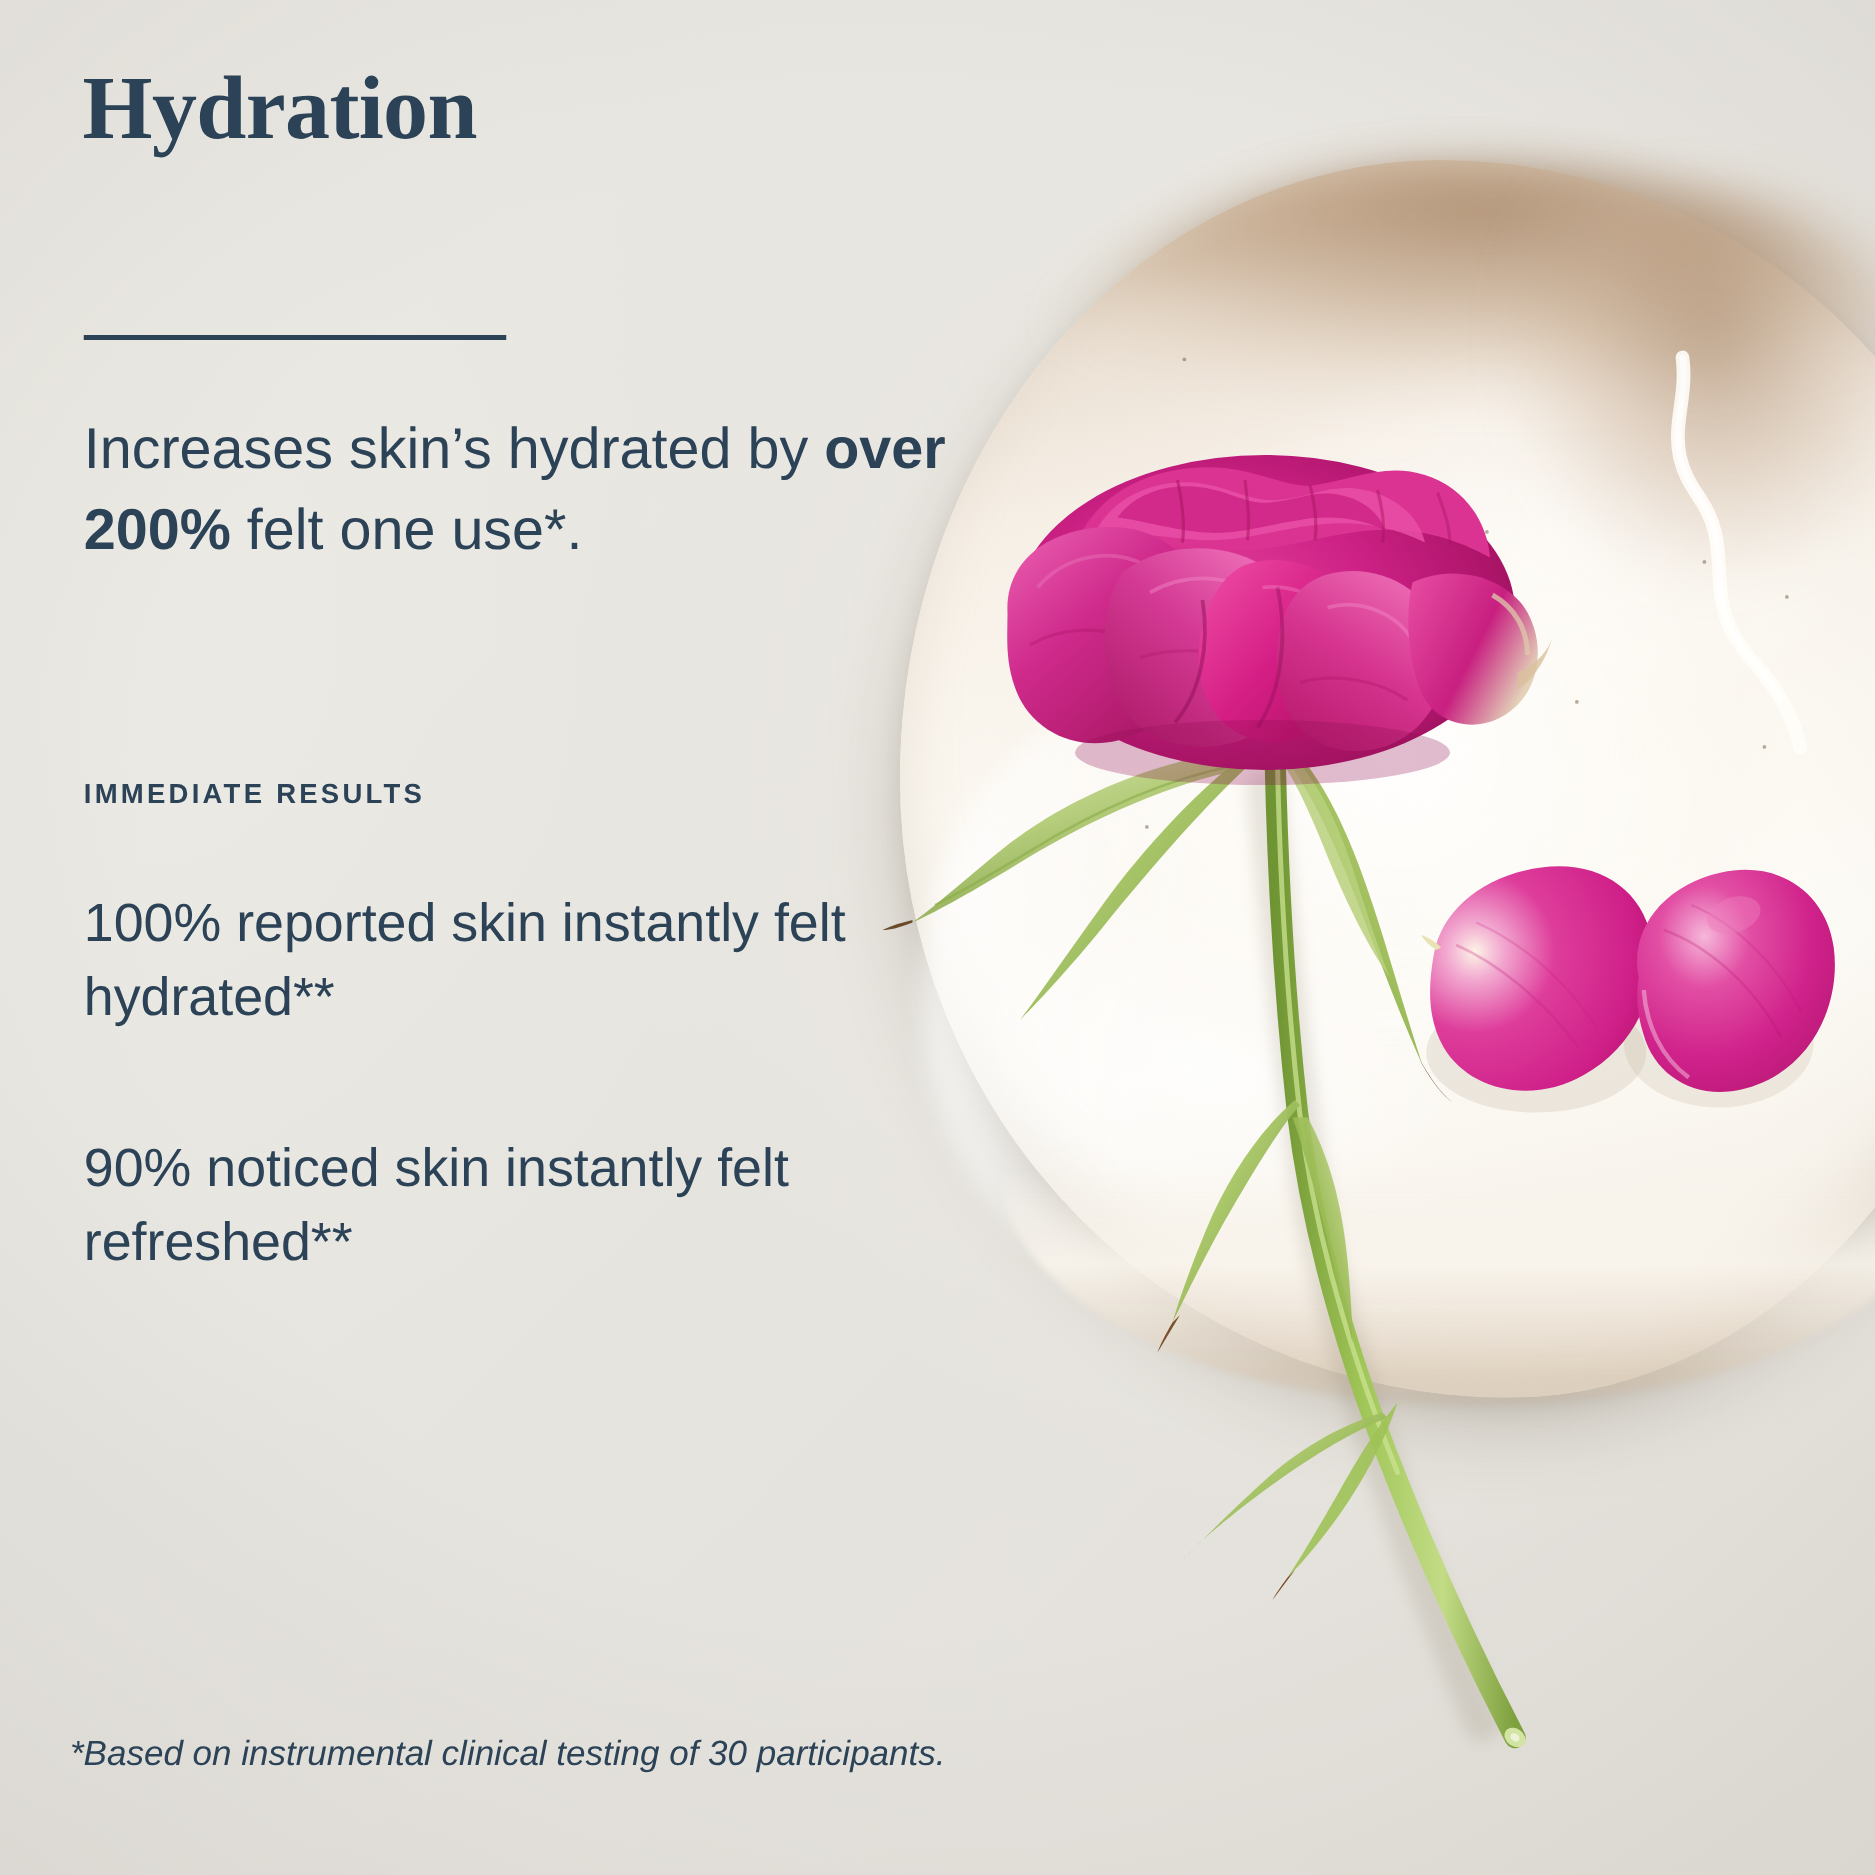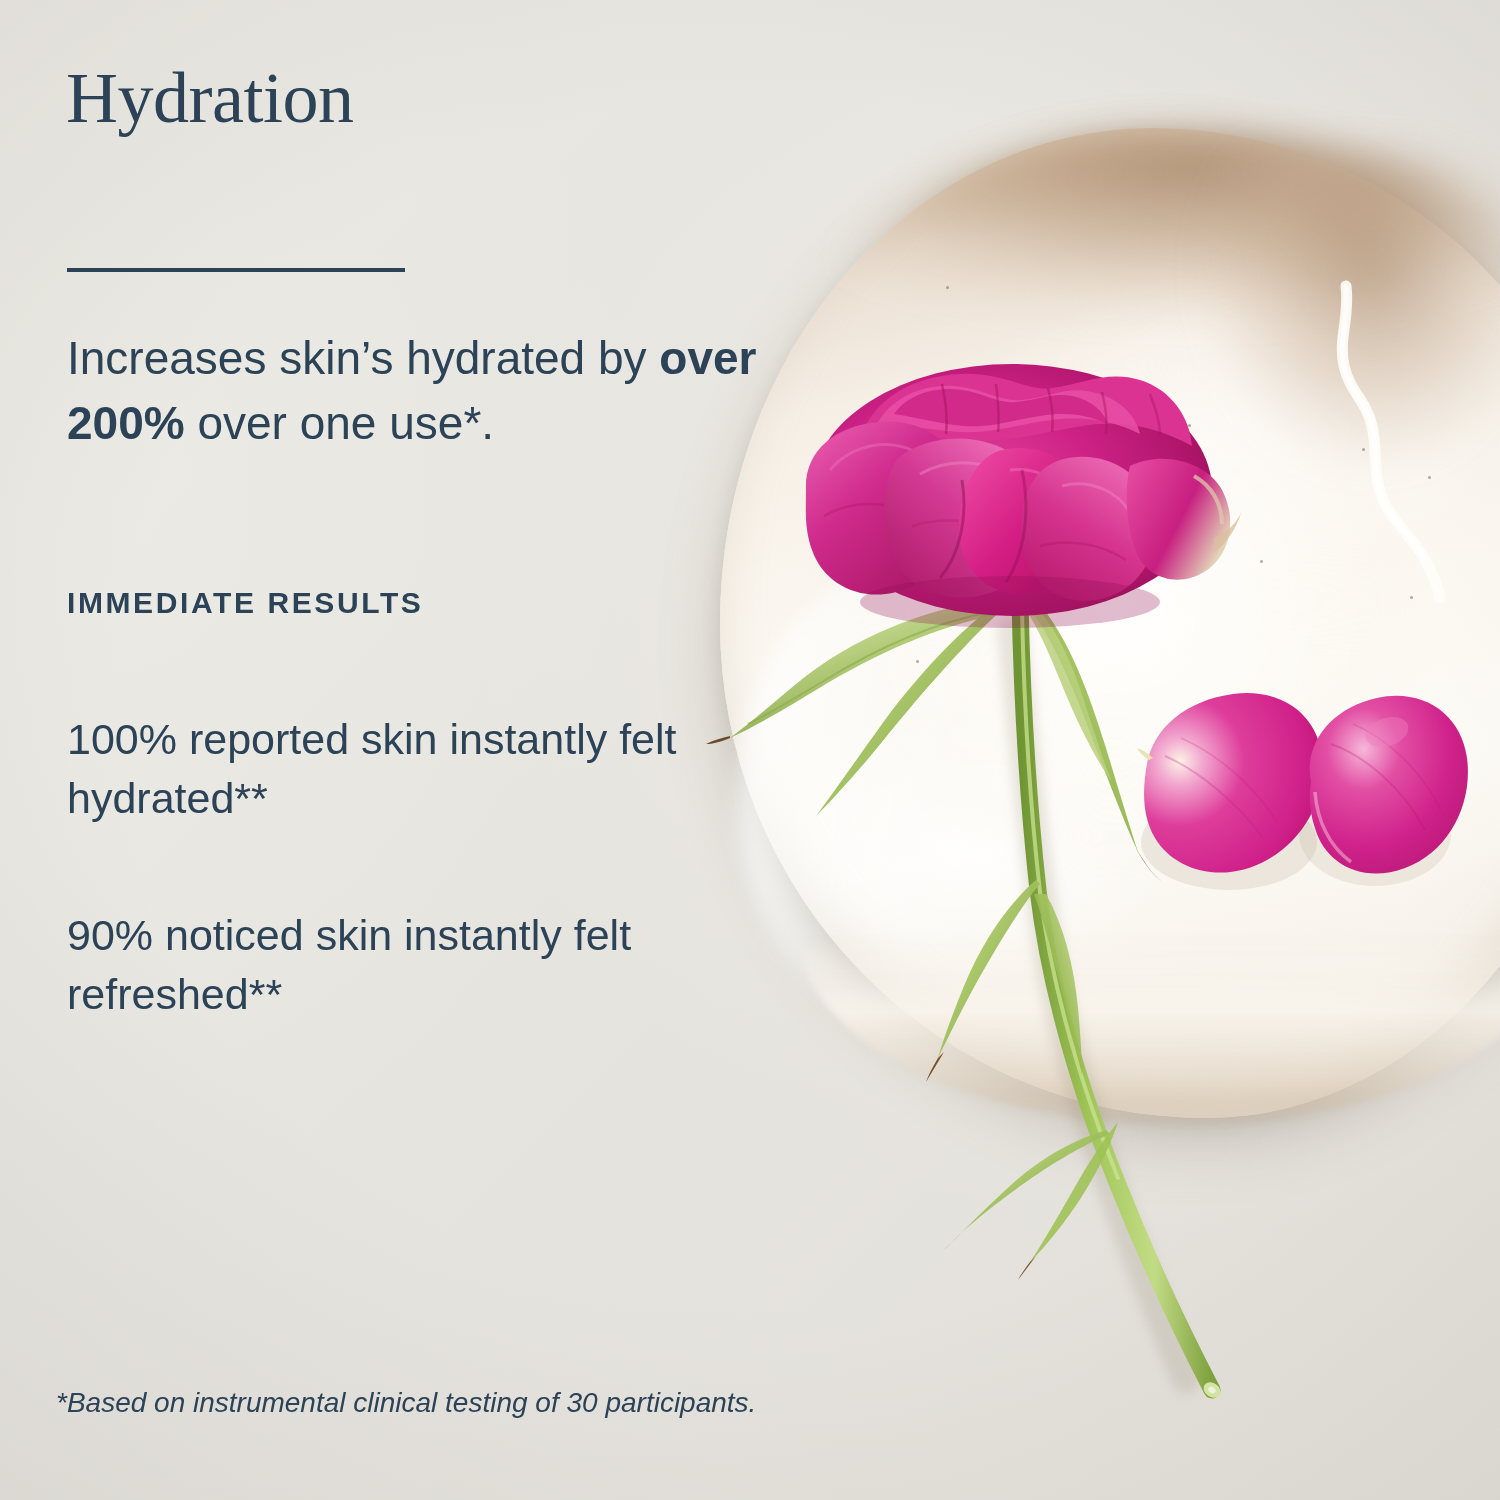--- a/index.html
+++ b/index.html
@@ -169,27 +169,28 @@
   .text-col {
     position: absolute;
     left: 0;
     top: 0;
     width: 780px;
     height: 1500px;
   }
   .title {
     position: absolute;
     left: 66px;
-    top: 56px;
+    top: 44px;
     width: 560px;
     font-family: "Liberation Serif", "DejaVu Serif", serif;
     font-size: 72px;
     line-height: 1.19;
     color: #2b4257;
     letter-spacing: -0.5px;
+    font-weight: bold;
   }
   .divider {
     position: absolute;
     left: 67px;
     top: 268px;
     width: 338px;
     height: 4px;
     background: #2b4257;
   }
   .subtitle {
@@ -199,22 +200,22 @@
     width: 700px;
     font-size: 46px;
     line-height: 1.42;
     color: #2b4257;
   }
   .subtitle b { font-weight: 700; }
 
   .results-head {
     position: absolute;
     left: 67px;
-    top: 586px;
-    font-size: 30px;
+    top: 622px;
+    font-size: 22px;
     font-weight: 700;
     letter-spacing: 2.6px;
     color: #2b4257;
   }
   .stat {
     position: absolute;
     left: 67px;
     width: 700px;
     font-size: 43px;
     line-height: 1.38;
@@ -435,21 +436,21 @@
   <div class="bg-vignette"></div>
 
   <div class="text-col">
 
     <div class="title">
       <div>Hydration</div>
     </div>
 
     <div class="divider"></div>
 
-    <div class="subtitle"><span>Increases skin’s hydrated by </span><b>over 200%</b><span> over one use*.</span></div>
+    <div class="subtitle"><span>Increases skin’s hydrated by </span><b>over 200%</b><span> felt one use*.</span></div>
 
     <div class="results-head">IMMEDIATE RESULTS</div>
 
     <div class="stat stat-1"><b>100%</b><span> reported skin instantly felt hydrated**</span></div>
 
     <div class="stat stat-2"><b>90%</b><span> noticed skin instantly felt refreshed**</span></div>
 
 
     <div class="footnotes">
       <div>*Based on instrumental clinical testing of 30 participants.</div>

